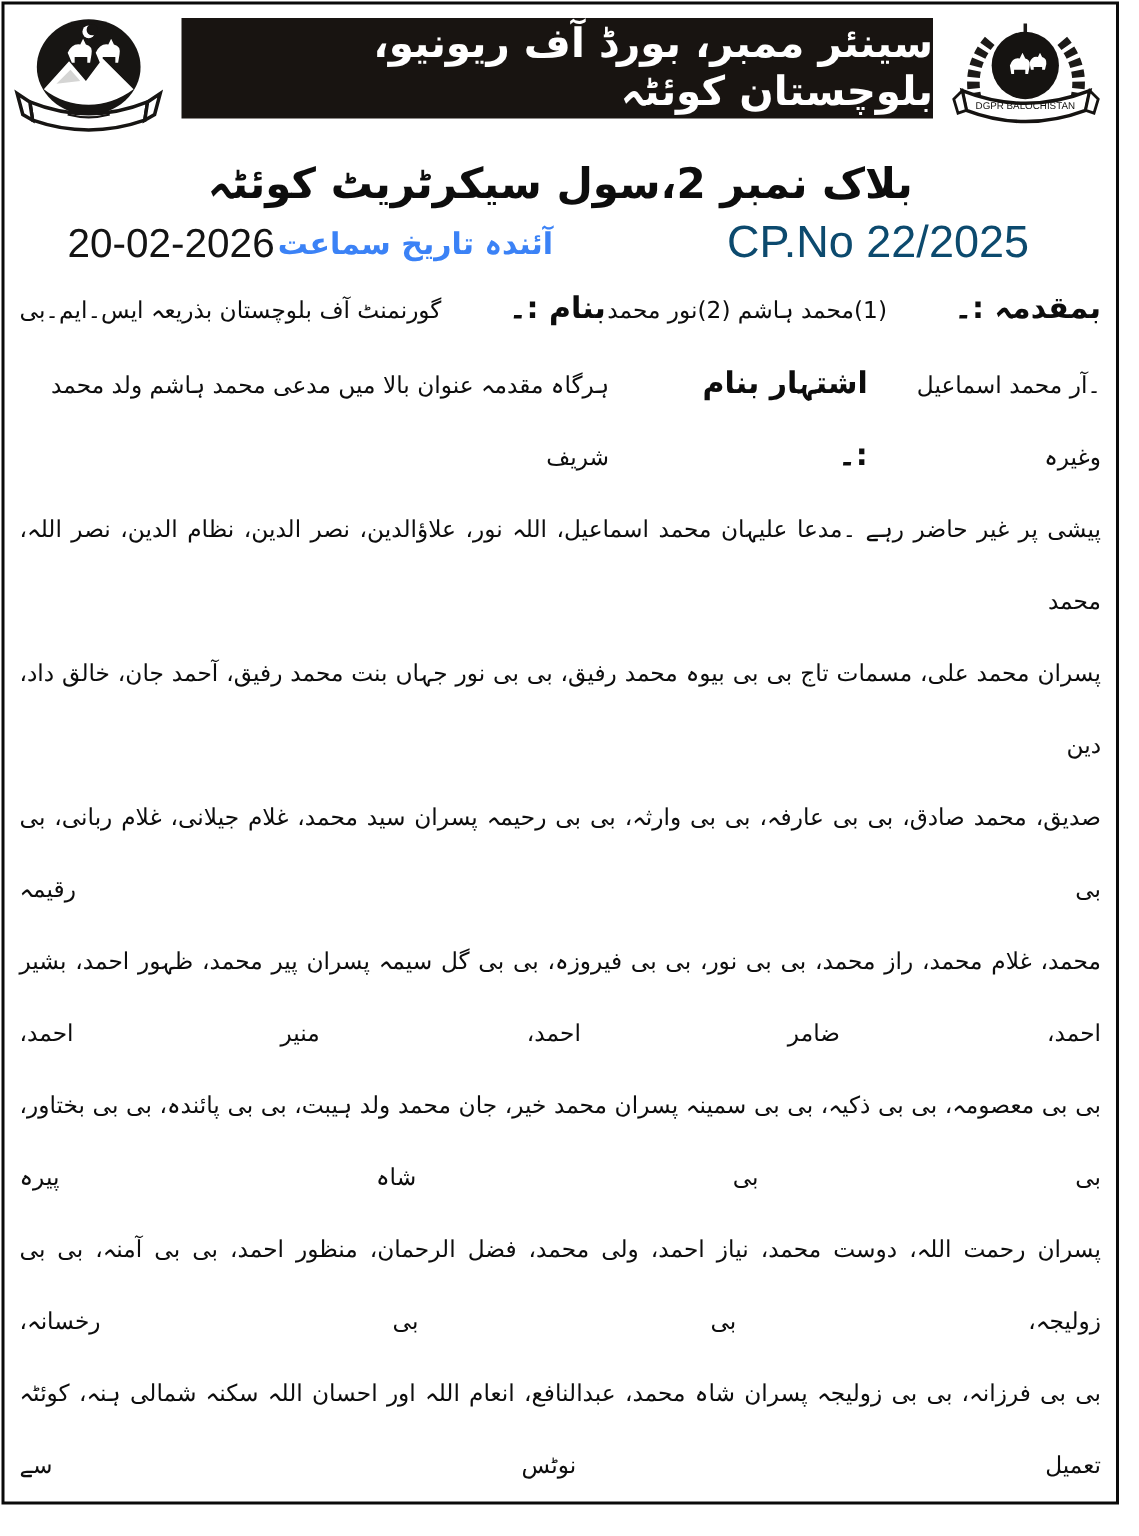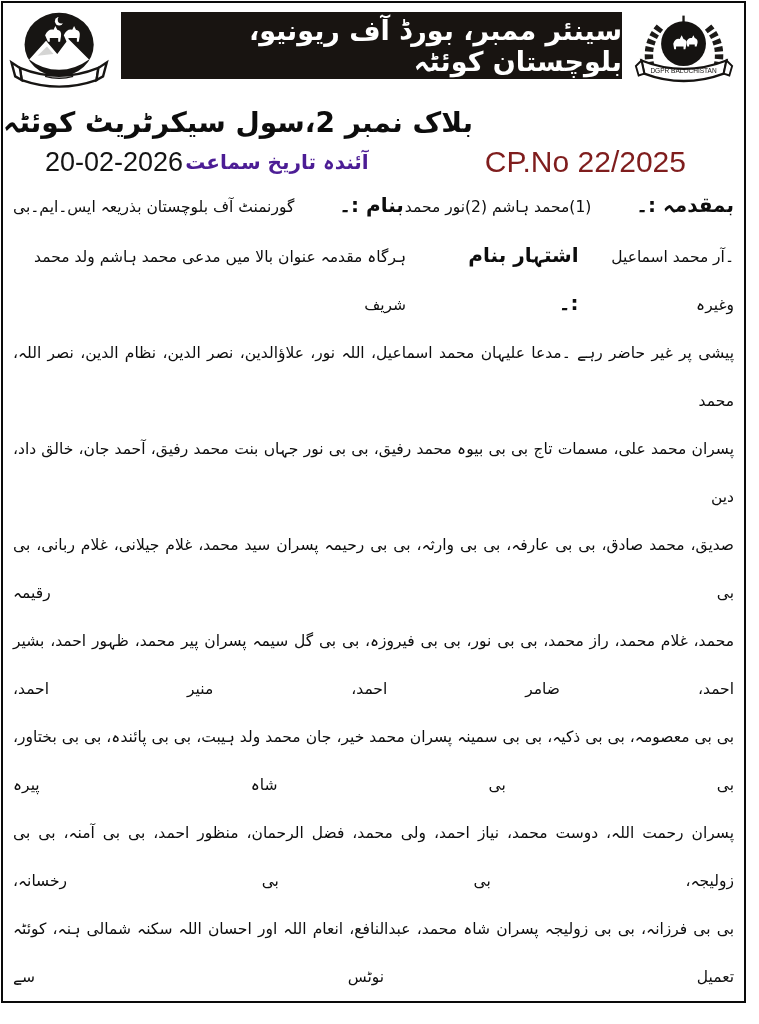--- a/index.html
+++ b/index.html
@@ -7,32 +7,32 @@
         font-family:"DejaVu Sans",sans-serif;}
   .notice{margin:1px 13px 0 1px;border:2px solid #0a0a0a;background:#fff;}
 
   
   .header{display:flex;align-items:flex-start;padding:7px 6px 0 6px;}
   .logo{flex:0 0 auto;}
   .banner{flex:1 1 auto;background:#181411;margin:2px 8px 0 8px;height:67px;
           display:flex;align-items:center;justify-content:center;}
   .banner .title{color:#fff;font-size:27px;font-weight:bold;direction:rtl;
           font-family:"DejaVu Sans",sans-serif;letter-spacing:0;}
-  .subtitle{direction:rtl;text-align:left;font-weight:bold;font-size:28px;
+  .subtitle{direction:rtl;text-align:center;font-weight:bold;font-size:28px;
           color:#0d0d0d;padding:6px 0 2px 0;}
 
   
   .case-row{display:flex;justify-content:space-between;align-items:center;
           padding:4px 58px 0 42px;}
   .hearing{direction:rtl;display:flex;align-items:center;gap:2px;}
-  .hearing-label{font-weight:bold;font-size:20px;color:#4c1d95;}
+  .hearing-label{font-weight:bold;font-size:20px;color:#3b82f6;}
   .hearing-date{font-family:"Liberation Sans","DejaVu Sans",sans-serif;
           font-size:27px;color:#141414;direction:ltr;text-align:right;}
   .cpno{font-family:"Liberation Sans","DejaVu Sans",sans-serif;font-size:30px;
-          color:#7f1d1d;}
+          color:#0c4a6e;}
 
   
   .body{padding:2px 10px 0 10px;color:#0d0d0d;}
   .urdu{direction:rtl;font-family:"DejaVu Sans",sans-serif;}
   .flex-line{display:flex;justify-content:space-between;align-items:baseline;
           line-height:48px;font-size:15.5px;}
   .flex-line .lbl{font-weight:bold;font-size:20px;margin-left:44px;}
   .body-line{direction:rtl;font-size:15.5px;line-height:48px;
           text-align:justify;text-align-last:justify;}
 </style>

